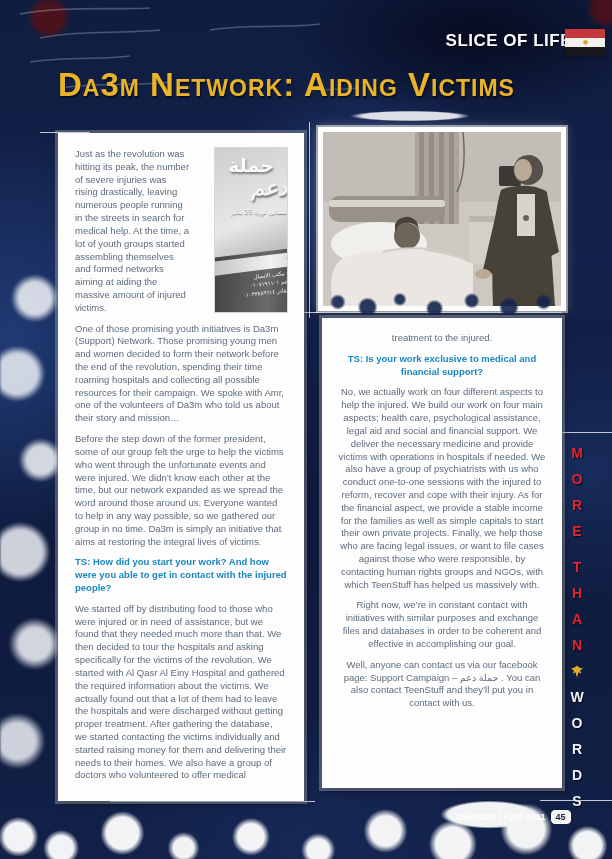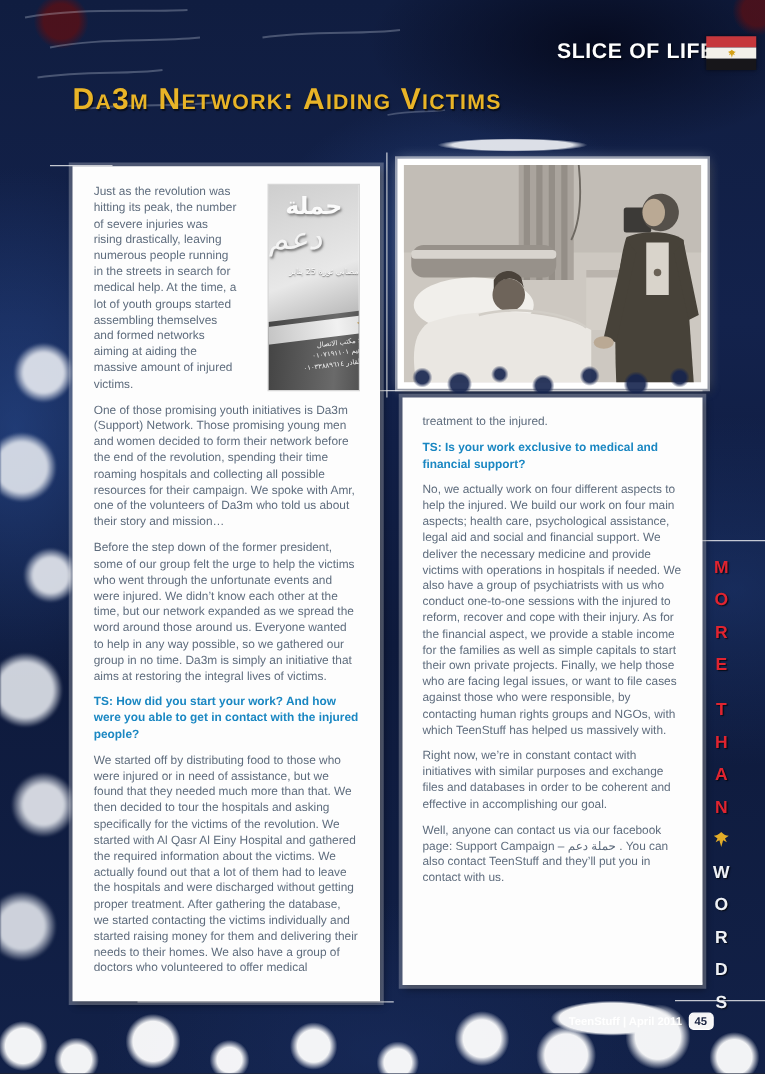--- a/index.html
+++ b/index.html
@@ -63,41 +63,41 @@
   }
   .flag { position:absolute; top:29px; right:7px; width:40px; height:27px;
     display:flex; flex-direction:column; box-shadow:0 0 3px rgba(0,0,0,.6); }
   .flag .r { height:9px; background:#c6373c; }
   .flag .w { height:9px; background:#f2f0ea; display:flex; align-items:center; justify-content:center; }
   .flag .b { height:9px; background:#17161a; }
 
   
   .page-title {
     position:absolute; top:66px; left:58px; width:505px;
-    font-variant:small-caps; font-weight:bold; font-size:24px; letter-spacing:1px;
+    font-variant:small-caps; font-weight:bold; font-size:33px; letter-spacing:1px;
     color:#e9b427; white-space:nowrap;
     text-shadow:1px 2px 1px rgba(0,0,0,.55);
   }
 
   
   .box { position:absolute; background:#fdfdfd; box-shadow:0 0 0 3px rgba(255,255,255,.25), 2px 3px 6px rgba(0,0,0,.45); }
   .box-left { left:58px; top:133px; width:246px; height:668px; padding:15px 17px; overflow:hidden; }
-  .box-right { left:322px; top:318px; width:240px; height:470px; padding:14px 16px; overflow:hidden; }
+  .box-right { left:322px; top:318px; width:240px; height:470px; padding:14px 16px; overflow:hidden;text-align:center; }
   .body-text { font-size:9.5px; line-height:1.35; color:#5e6c7d; margin-bottom:8px; }
   .q { color:#1a87c2; font-weight:bold; }
   .ar { font-family:"DejaVu Sans", sans-serif; }
 
   
   .poster {
     float:right; width:72px; height:164px; margin:0 0 8px 25px;
     background:linear-gradient(160deg,#cecece 0%, #e8e8e8 45%, #b5b5b5 70%, #8d8d8d 100%);
     overflow:hidden; position:relative; box-shadow:0 0 0 1px #d7d7d7;
   }
   .poster .a1 { direction:rtl; text-align:center; padding-top:6px; font-size:19px; font-weight:bold; color:#fbfbfb; text-shadow:1px 2px 2px #7d7d7d; }
-  .poster .a2 { direction:rtl; text-align:left; font-size:25px; font-weight:normal; color:#f4f4f4; text-shadow:1px 2px 2px #6f6f6f; font-style:italic; }
+  .poster .a2 { direction:rtl; text-align:right; font-size:21px; font-weight:bold; color:#f4f4f4; text-shadow:1px 2px 2px #6f6f6f; font-style:italic; }
   .poster .a3 { direction:rtl; text-align:right; margin-top:8px; font-size:6.5px; color:#fafafa; text-shadow:0 1px 1px #666; }
   .poster .band {
     position:absolute; left:-8px; bottom:-6px; width:110px; height:66px;
     background:linear-gradient(100deg,#3c3c3c 0%, #6a6a6a 55%, #2e2e2e 100%);
     transform:rotate(-7deg);
   }
   .poster .strip {
     position:absolute; left:0; top:4px; width:110px; height:14px;
     background:linear-gradient(90deg,#bdbdbd,#f1f1f1 60%,#c9c9c9);
     display:flex; align-items:center; justify-content:flex-end; padding-right:18px;

